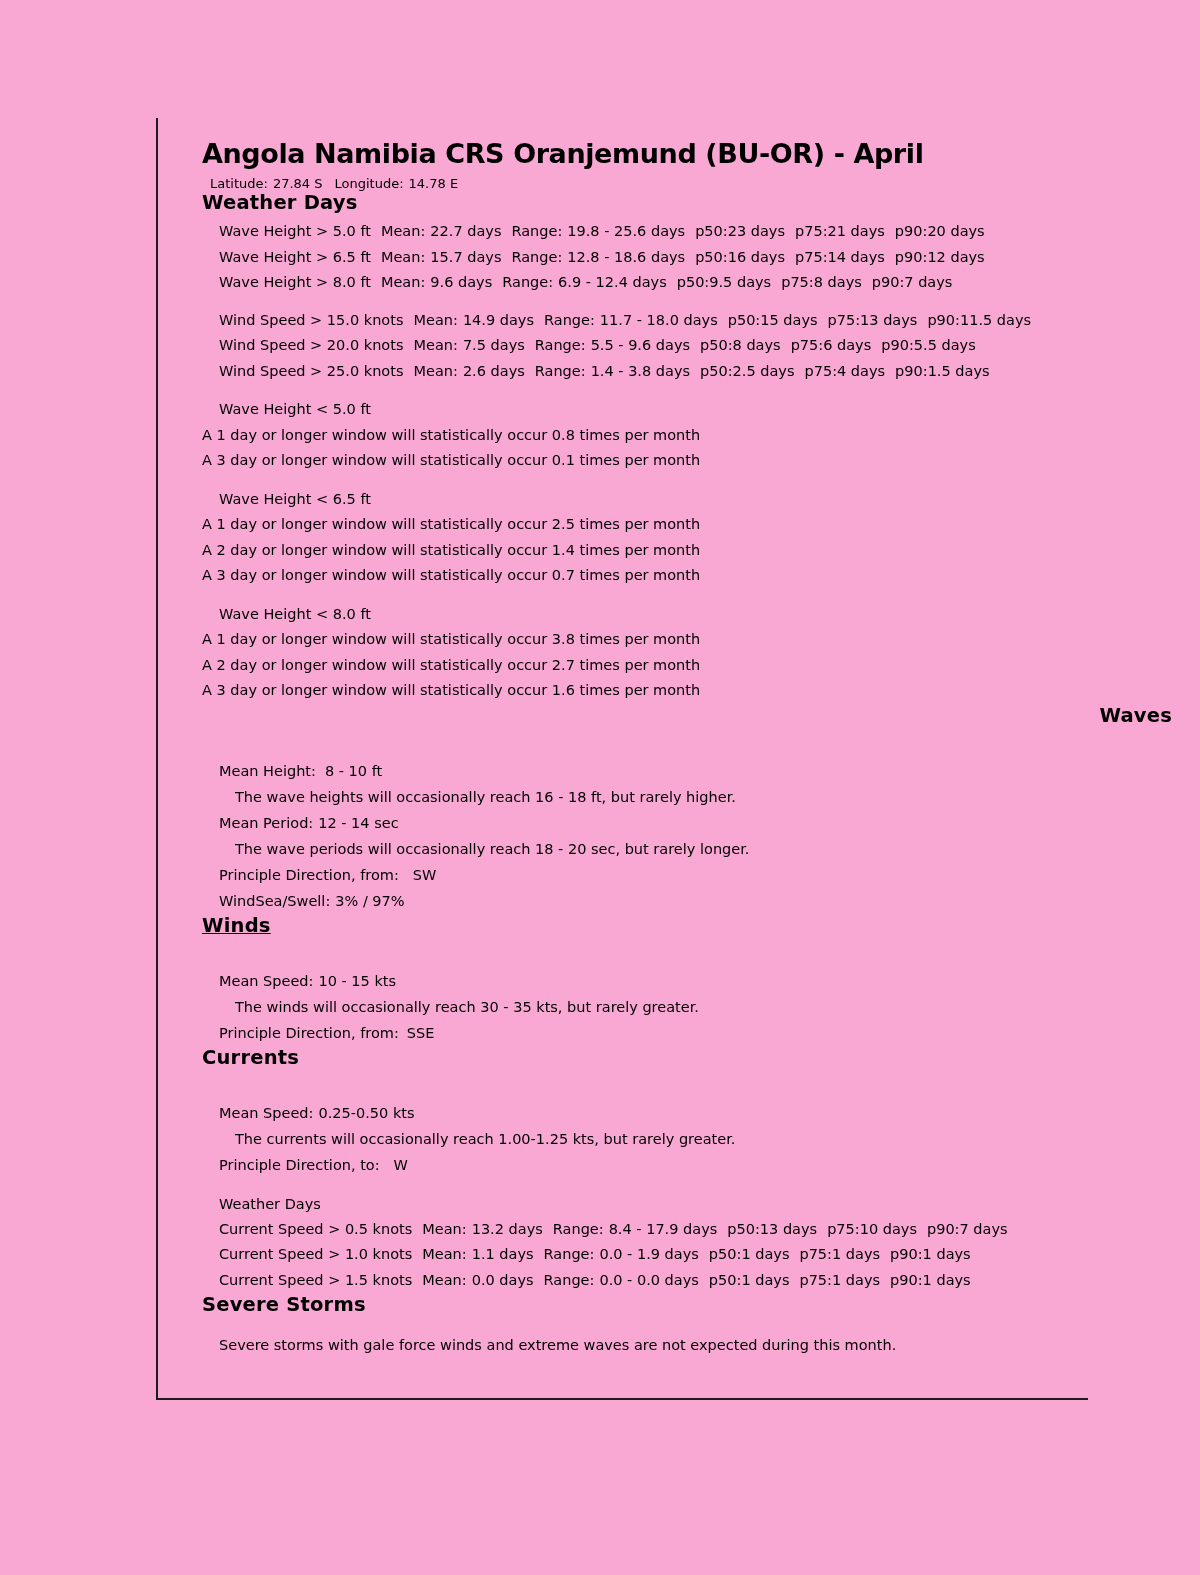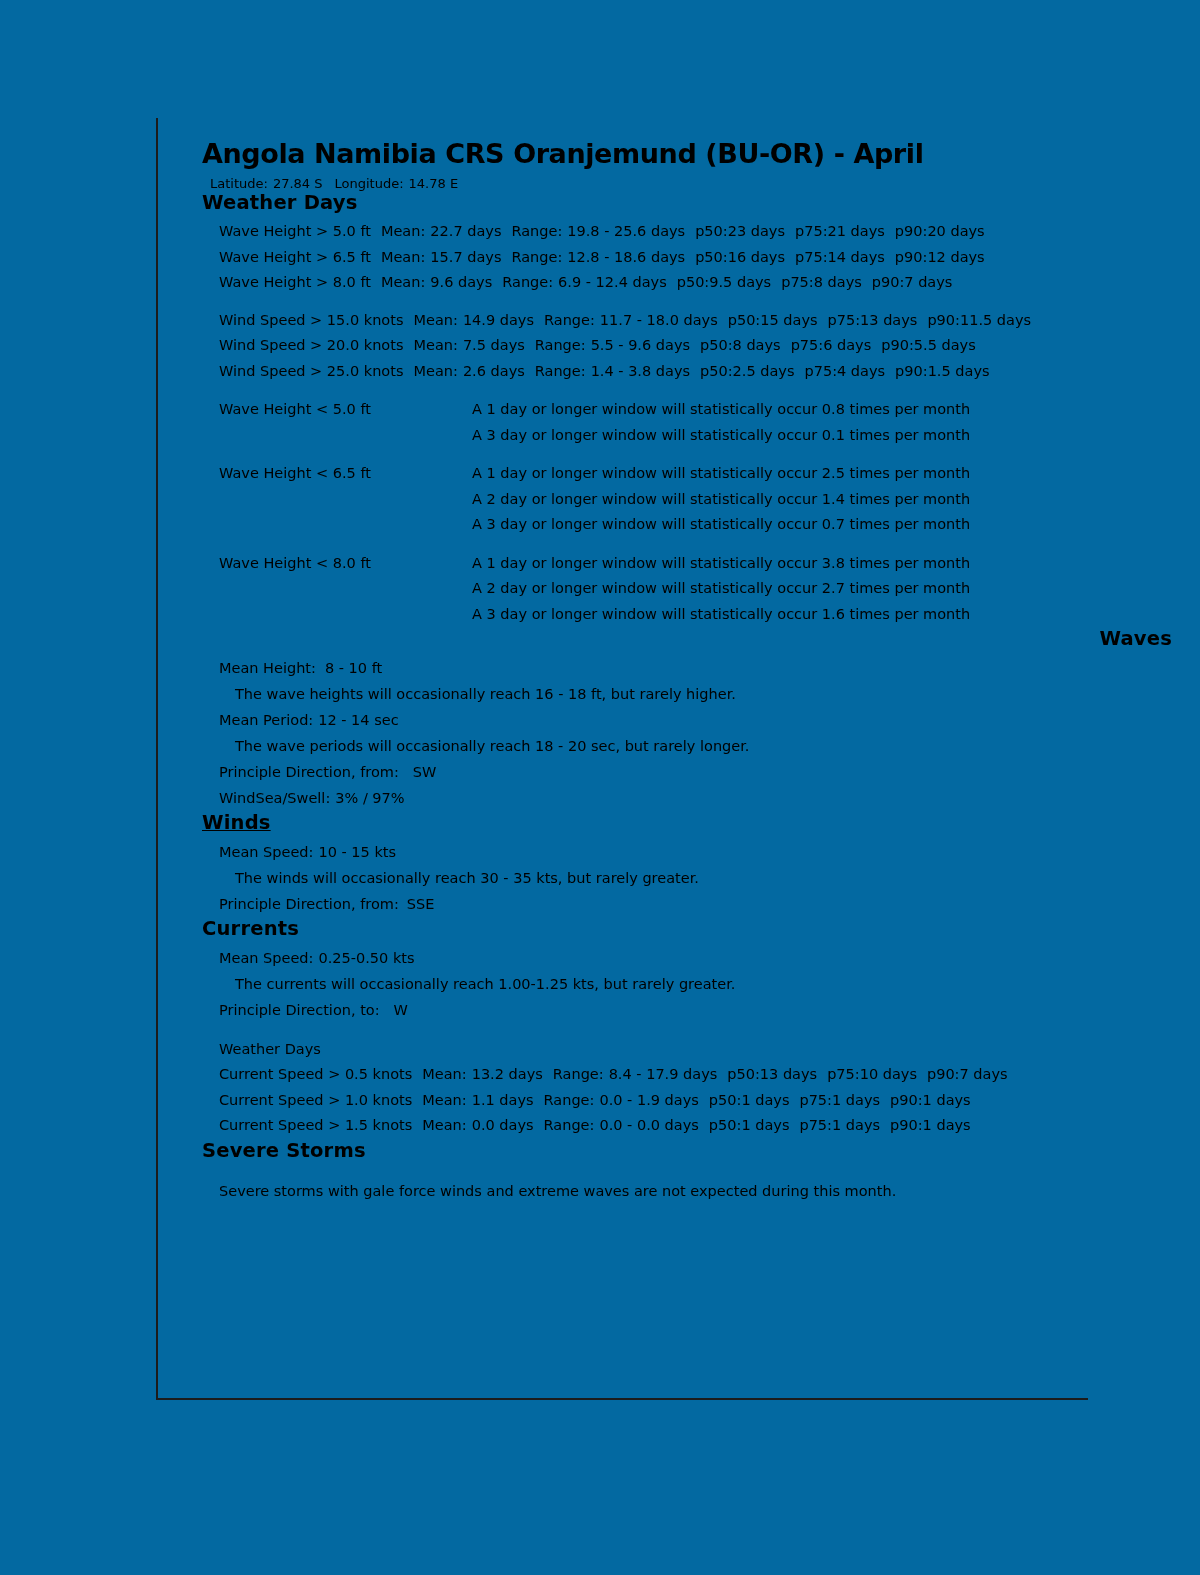--- a/index.html
+++ b/index.html
@@ -6,21 +6,21 @@
   html, body {
     margin: 0; padding: 0;
     background: #ffffff;
     font-family: "DejaVu Sans", "Liberation Sans", sans-serif;
     color: #000000;
   }
   .page {
     position: relative;
     width: 1200px;
     height: 1575px;
-    background: #0369a1;
+    background: #f9a8d4;
     overflow: hidden;
   }
   .vline {
     position: absolute;
     left: 156px; top: 118px;
     width: 2px; height: 1281px;
     background: #1c1c1c;
   }
   .hline {
     position: absolute;
@@ -76,26 +76,27 @@
   .srow .lbl  { margin-right: 5px; }
   .srow .plbl { margin-right: 0; }
   .srow .val  { margin-right: 10px; }
   .srow .val:last-child { margin-right: 0; }
 
   .wgroup {
     display: flex;
     margin-top: 13px;
     font-size: 14.5px;
     line-height: 25.5px;
+    flex-direction: column;
   }
   .wgroup:first-of-type { margin-top: 15px; }
   .wlabel { width: 253px; margin-left: 17px; flex-shrink: 0; }
   .wlines { flex: 1; }
 
-  .plain { margin-top: 4px; }
+  .plain { margin-top: 30px; }
   .line {
     display: flex;
     margin-left: 17px;
     font-size: 14.5px;
     line-height: 26px;
     white-space: pre;
   }
   .line.indent { margin-left: 33px; }
   .g1 { margin-right: 5px; }
   .g2 { margin-right: 9px; }

